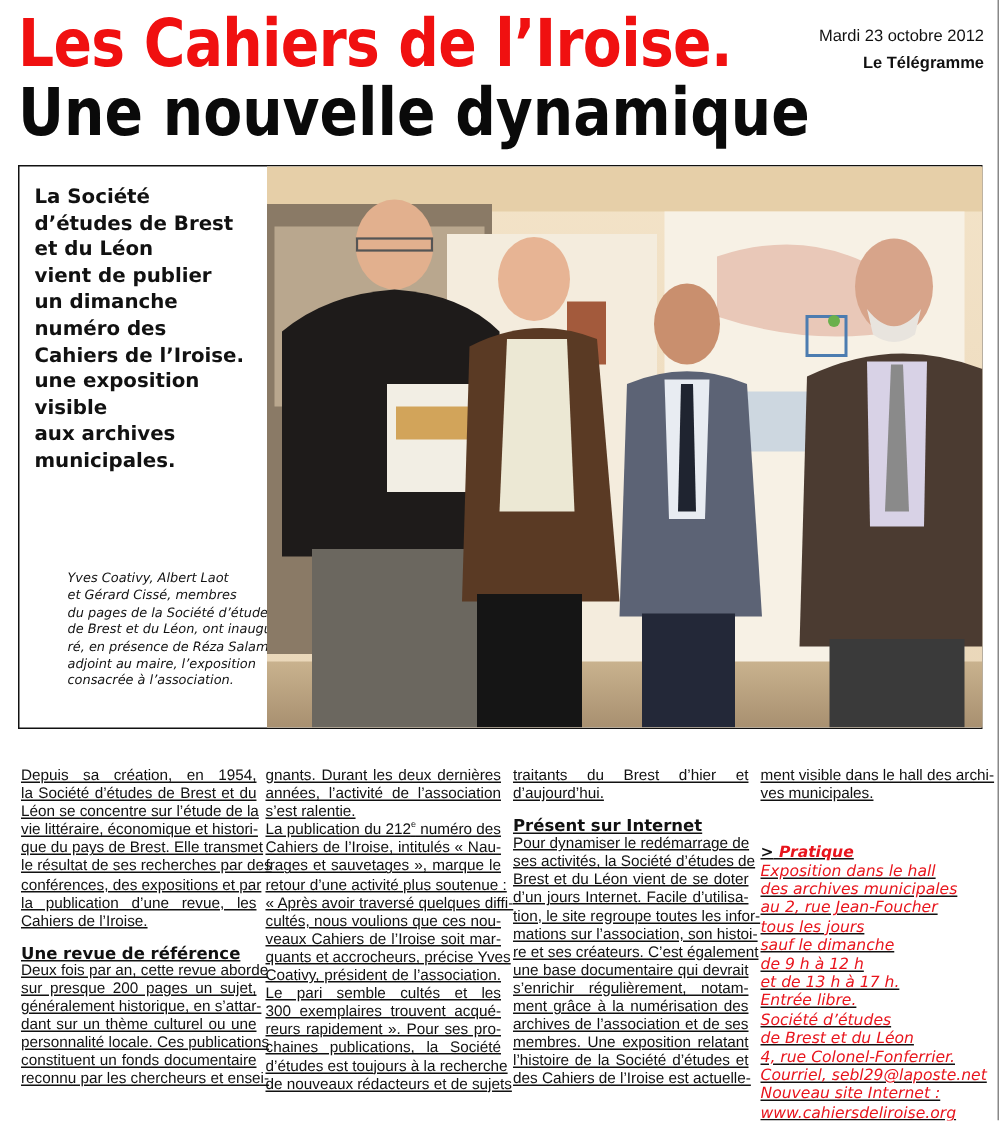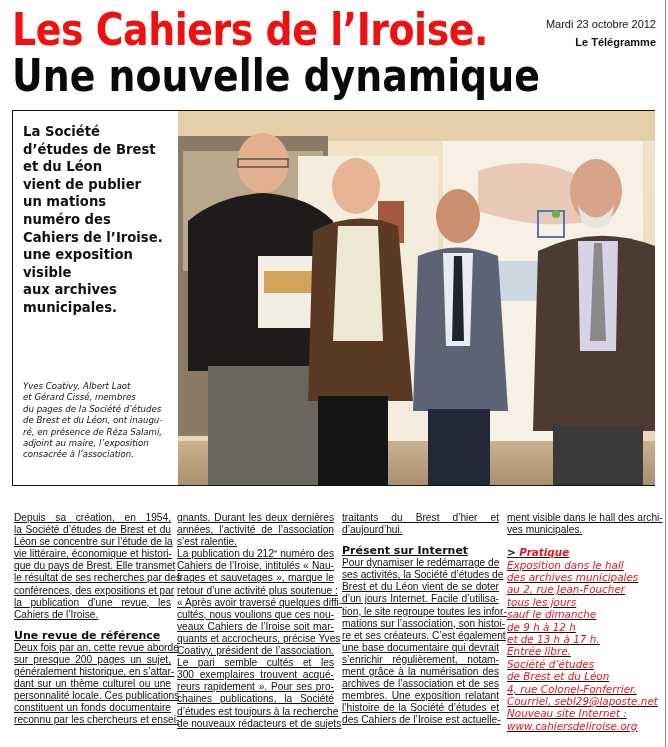--- a/index.html
+++ b/index.html
@@ -5,54 +5,54 @@
   html, body { margin: 0; padding: 0; background: #ffffff; }
   body { width: 668px; height: 747px; position: relative; overflow: hidden; font-family: "DejaVu Sans Condensed", "DejaVu Sans", sans-serif; color: #111; }
   .headline-red { position: absolute; left: 12px; top: 6px; font-family: "DejaVu Sans", sans-serif; font-weight: bold; font-size: 44px; line-height: 48px; color: #f01010; letter-spacing: -0.5px; white-space: nowrap; transform: scaleX(0.86); transform-origin: left top; }
   .headline-black { position: absolute; left: 12px; top: 52px; font-family: "DejaVu Sans", sans-serif; font-weight: bold; font-size: 44px; line-height: 48px; color: #0a0a0a; white-space: nowrap; transform: scaleX(0.86); transform-origin: left top; }
   .dateline { position: absolute; right: 12px; top: 18px; font-family: "Liberation Sans Narrow", "Liberation Sans", sans-serif; font-size: 11px; color: #111; text-align: right; }
   .source { position: absolute; right: 12px; top: 36px; font-family: "Liberation Sans", sans-serif; font-weight: bold; font-size: 11px; color: #111; text-align: right; }
   .feature-box { position: absolute; left: 12px; top: 110px; width: 643px; height: 376px; border: 1.5px solid #111; box-sizing: border-box; background: #fff; }
   .chapo { position: absolute; left: 10px; top: 12px; width: 150px; font-family: "DejaVu Sans", sans-serif; font-weight: bold; font-size: 13.2px; line-height: 17.6px; color: #111; }
   .chapo span { display: block; white-space: nowrap; }
   .caption { position: absolute; left: 10px; top: 270px; width: 155px; font-family: "DejaVu Sans", sans-serif; font-style: italic; font-size: 8.6px; line-height: 11.4px; color: #111; }
-  .caption span { display: block; white-space: nowrap; }
+  .caption span { display: block; white-space: nowrap; margin-left: 22px; }
   .photo { position: absolute; left: 165px; top: 0px; width: 477px; height: 374px; overflow: hidden; background: #d8c8b0; }
   .photo svg { display: block; }
   .col { position: absolute; top: 512px; width: 157px; font-family: "Liberation Sans", sans-serif; font-size: 10.2px; line-height: 12.1px; color: #111; text-align: justify; text-decoration: underline; }
   .col p { margin: 0; }
   .col .line { display: block; text-align: justify; text-align-last: justify; white-space: nowrap; }
   .col .line.last { text-align-last: left; }
   .col h3 { margin: 8px 0 0 0; font-family: "DejaVu Sans", sans-serif; font-weight: bold; font-size: 11px; line-height: 13px; }
   .col1 { left: 14px; }
   .col2 { left: 177px; }
   .col3 { left: 342px; }
   .col4 { left: 507px; width: 150px; }
   .pratique { color: #e8141c; font-family: "DejaVu Sans", sans-serif; font-style: italic; font-size: 10.4px; line-height: 12.4px; }
-  .pratique .pr-title { font-weight: bold; margin-top: 10px; display: block; }
+  .pratique .pr-title { font-weight: bold; margin-top: 26px; display: block; }
   .pratique .pr-title .arrow { color: #111; font-style: normal; font-weight: bold; }
   .pratique span.l { display: block; white-space: nowrap; }
   .right-rule { position: absolute; right: 2px; top: 0; width: 1px; height: 747px; background: #888; }
   sup { font-size: 6px; line-height: 0; }
 </style>
 </head>
 <body>
 
 <div class="headline-red">Les Cahiers de l’Iroise.</div>
 <div class="headline-black">Une nouvelle dynamique</div>
 <div class="dateline">Mardi 23 octobre 2012</div>
 <div class="source">Le Télégramme</div>
 
 <div class="feature-box">
   <div class="chapo">
     <span>La Société</span>
     <span>d’études de Brest</span>
     <span>et du Léon</span>
     <span>vient de publier</span>
-    <span>un mations</span>
+    <span>un dimanche</span>
     <span>numéro des</span>
     <span>Cahiers de l’Iroise.</span>
     <span>une exposition</span>
     <span>visible</span>
     <span>aux archives</span>
     <span>municipales.</span>
   </div>
 
   <div class="caption">
     <span>Yves Coativy, Albert Laot</span>

